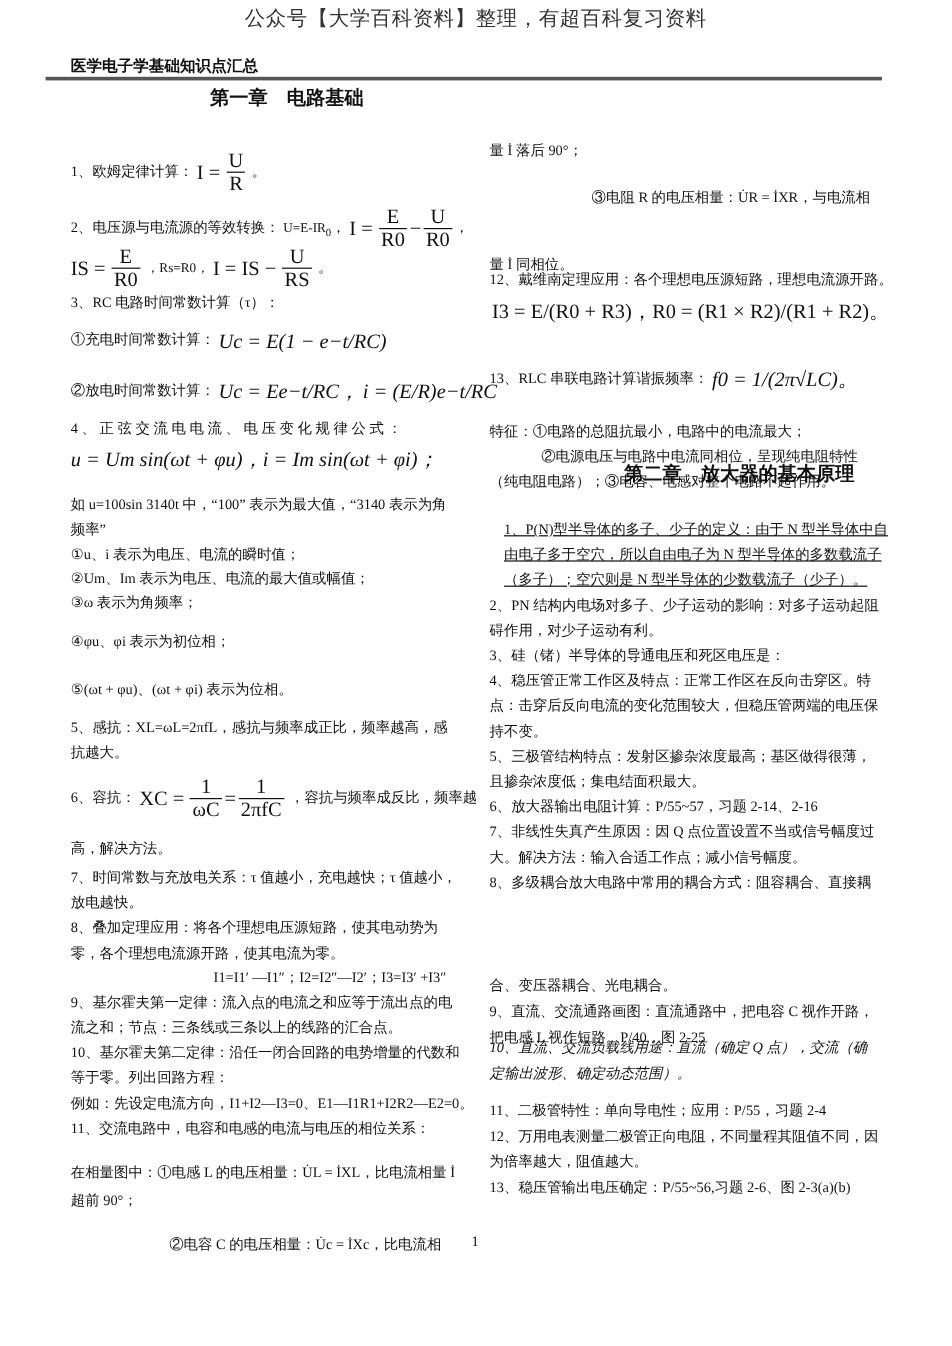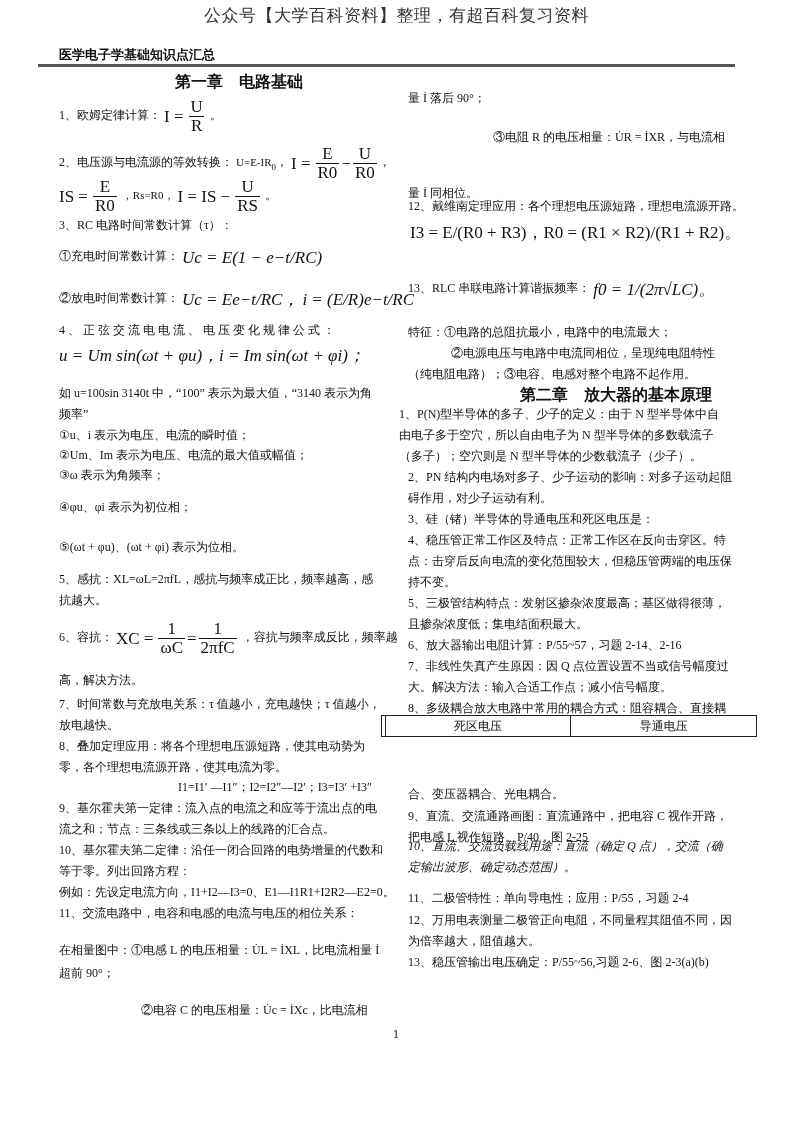--- a/index.html
+++ b/index.html
@@ -5,21 +5,21 @@
   html, body { margin:0; padding:0; background:#fff; }
   body { width:793px; height:1122px; position:relative; overflow:hidden;
          font-family:"Liberation Serif","DejaVu Serif",serif; color:#111; font-size:12px; }
   .watermark { position:absolute; top:4px; left:0; width:793px; text-align:center;
                font-size:17px; color:#333; letter-spacing:0.5px; }
   .doc-title { position:absolute; top:46px; left:59px; font-size:13px; font-weight:bold;
                font-family:"DejaVu Sans","Liberation Sans",sans-serif; }
   .rule { position:absolute; top:64px; left:38px; width:697px; height:3px; background:#555; }
   .abs { position:absolute; white-space:nowrap; }
   .ch-title { font-weight:bold; font-family:"DejaVu Sans","Liberation Sans",sans-serif; font-size:16px; }
-  .p { font-size:12px; line-height:21px; }
+  .p { font-size:12px; line-height:21px;margin-top:27px; }
   .frac { display:inline-flex; flex-direction:column; align-items:center; vertical-align:middle;
           font-size:17px; line-height:18px; margin:0 2px; }
   .frac .num { padding:0 2px; }
   .frac .den { border-top:1.2px solid #111; padding:0 2px; }
   .m { font-size:17px; vertical-align:middle; }
   .mi { font-style:italic; }
   sub { font-size:9px; }
   table.vt { position:absolute; left:381px; top:715px; width:376px; border-collapse:collapse; font-size:12px; }
   table.vt td { border:1px solid #222; height:20px; text-align:center; padding:0; }
   .pagenum { position:absolute; top:1027px; left:393px; font-size:12px; }
@@ -124,36 +124,31 @@
 <div class="abs p" style="left:408px;top:196px;">12、戴维南定理应用：各个理想电压源短路，理想电流源开路。</div>
 <div class="abs p m" style="left:410px;top:222px;">I3 = E/(R0 + R3)，R0 = (R1 × R2)/(R1 + R2)。</div>
 <div class="abs p" style="left:408px;top:278px;">
   <span>13、RLC 串联电路计算谐振频率：</span>
   <span class="m mi">f0 = 1/(2π√LC)。</span>
 </div>
 <div class="abs p" style="left:408px;top:322px;">特征：①电路的总阻抗最小，电路中的电流最大；</div>
 <div class="abs p" style="left:408px;top:343px;width:326px;white-space:normal;text-indent:43px;">②电源电压与电路中电流同相位，呈现纯电阻特性（纯电阻电路）；③电容、电感对整个电路不起作用。</div>
 
 <div class="abs ch-title" style="left:520px;top:385px;">第二章　放大器的基本原理</div>
-<div class="abs p" style="left:399px;top:404px;width:326px;white-space:normal;">1、P(N)型半导体的多子、少子的定义：由于 N 型半导体中自由电子多于空穴，所以自由电子为 N 型半导体的多数载流子（多子）；空穴则是 N 型半导体的少数载流子（少子）。</div>
+<div class="abs p" style="left:420px;top:404px;width:326px;white-space:normal;text-decoration:underline;">1、P(N)型半导体的多子、少子的定义：由于 N 型半导体中自由电子多于空穴，所以自由电子为 N 型半导体的多数载流子（多子）；空穴则是 N 型半导体的少数载流子（少子）。</div>
 <div class="abs p" style="left:408px;top:467px;width:326px;white-space:normal;">2、PN 结构内电场对多子、少子运动的影响：对多子运动起阻碍作用，对少子运动有利。</div>
 <div class="abs p" style="left:408px;top:509px;">3、硅（锗）半导体的导通电压和死区电压是：</div>
 <div class="abs p" style="left:408px;top:530px;width:326px;white-space:normal;">4、稳压管正常工作区及特点：正常工作区在反向击穿区。特点：击穿后反向电流的变化范围较大，但稳压管两端的电压保持不变。</div>
 <div class="abs p" style="left:408px;top:593px;width:326px;white-space:normal;">5、三极管结构特点：发射区掺杂浓度最高；基区做得很薄，且掺杂浓度低；集电结面积最大。</div>
 <div class="abs p" style="left:408px;top:635px;">6、放大器输出电阻计算：P/55~57，习题 2-14、2-16</div>
 <div class="abs p" style="left:408px;top:656px;width:326px;white-space:normal;">7、非线性失真产生原因：因 Q 点位置设置不当或信号幅度过大。解决方法：输入合适工作点；减小信号幅度。</div>
 <div class="abs p" style="left:408px;top:698px;">8、多级耦合放大电路中常用的耦合方式：阻容耦合、直接耦</div>
 
 <table class="vt">
   <tbody>
-      <tr>
-    <td></td>
-    <td>死区电压</td>
-    <td>导通电压</td>
-  </tr>
 </tbody>
   </table>
 
 <div class="abs p" style="left:408px;top:784px;">合、变压器耦合、光电耦合。</div>
 <div class="abs p" style="left:408px;top:806px;width:326px;white-space:normal;">9、直流、交流通路画图：直流通路中，把电容 C 视作开路，把电感 L 视作短路。P/40，图 2-25</div>
 <div class="abs p" style="left:408px;top:836px;width:326px;white-space:normal;font-style:italic;">10、直流、交流负载线用途：直流（确定 Q 点），交流（确定输出波形、确定动态范围）。</div>
 <div class="abs p" style="left:408px;top:888px;">11、二极管特性：单向导电性；应用：P/55，习题 2-4</div>
 <div class="abs p" style="left:408px;top:910px;width:326px;white-space:normal;">12、万用电表测量二极管正向电阻，不同量程其阻值不同，因为倍率越大，阻值越大。</div>
 <div class="abs p" style="left:408px;top:952px;">13、稳压管输出电压确定：P/55~56,习题 2-6、图 2-3(a)(b)</div>
 

